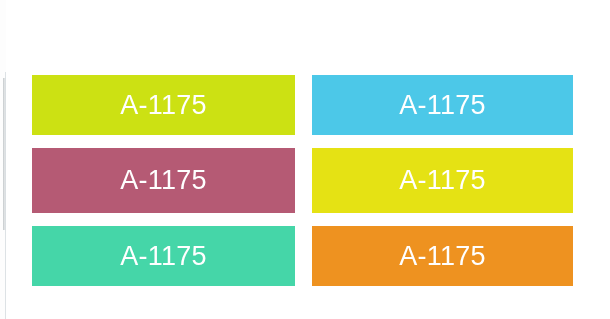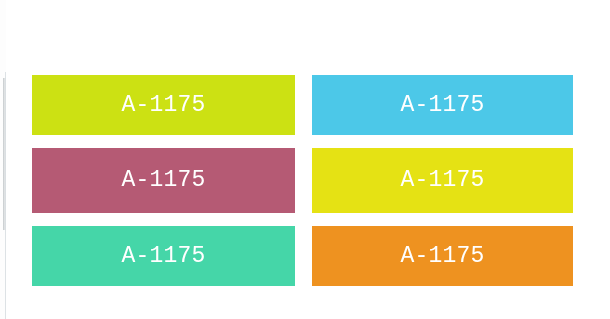--- a/index.html
+++ b/index.html
@@ -61,22 +61,22 @@
     display: flex;
     align-items: center;
     justify-content: center;
     box-sizing: border-box;
     -webkit-user-select: none;
     user-select: none;
   }
 
   .swatch-label {
     color: #ffffff;
-    font-family: Liberation Mono, monospace;
-    font-size: 23px;
+    font-family: Liberation Sans, sans-serif;
+    font-size: 27px;
     font-weight: 400;
     letter-spacing: 0.2px;
     line-height: 1;
     white-space: nowrap;
   }
 </style>
 </head>
 <body>
 
 <div id="scrollbar-track"></div>

